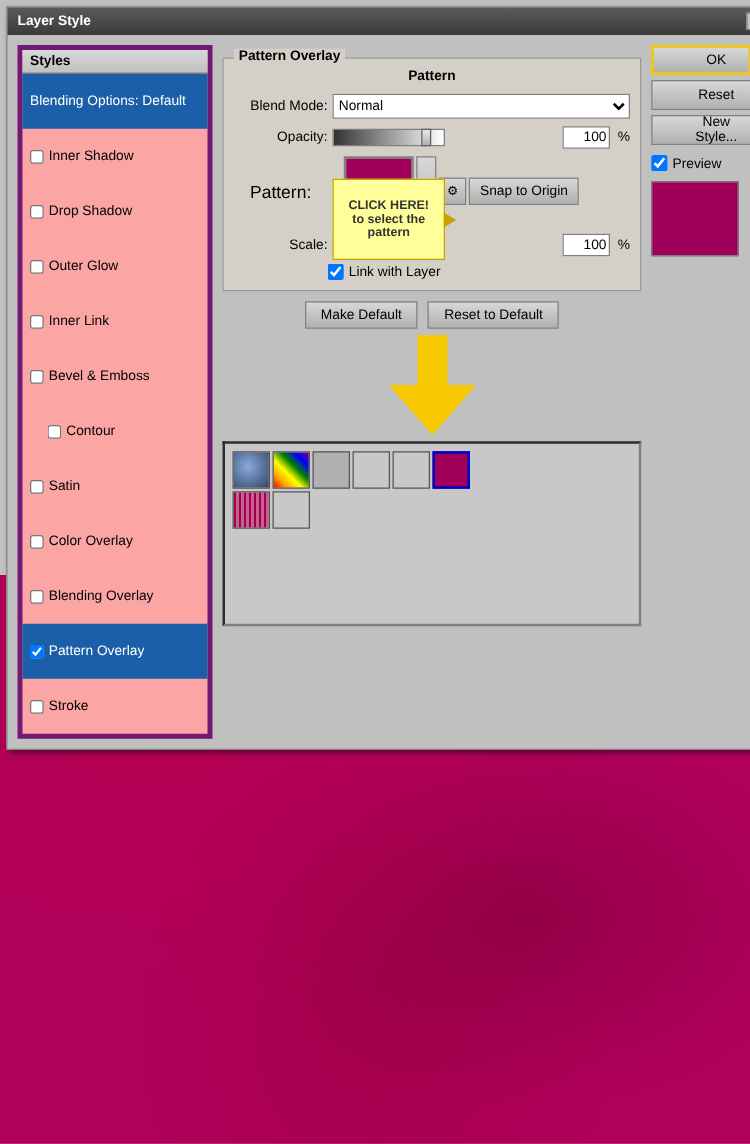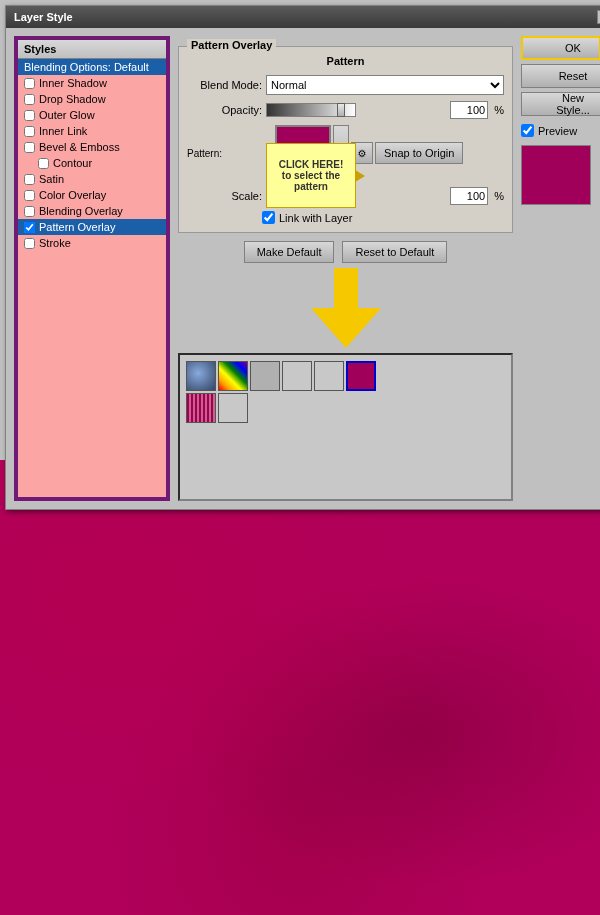--- a/index.html
+++ b/index.html
@@ -75,21 +75,21 @@
 
     .styles-header {
       background: linear-gradient(to bottom, #d8d8d8, #c0c0c0);
       border-bottom: 1px solid #808080;
       padding: 3px 6px;
       font-size: 11px;
       font-weight: bold;
     }
 
     .style-item {
-      padding: 2px 6px;
+      padding: 16px 6px;
       font-size: 11px;
       cursor: pointer;
       display: flex;
       align-items: center;
       gap: 4px;
     }
     .style-item.active { background: #1a5fa8; color: white; }
 
     .style-item input[type="checkbox"] {
       width: 11px;
@@ -535,21 +535,21 @@
           <div class="slider-container">
             <div class="slider">
               <div class="slider-thumb"></div>
             </div>
           </div>
           <input type="text" class="number-input" value="100" style="">
           <span class="unit-label">%</span>
         </div>
 
         <div class="pattern-row" style="position:relative;">
-          <label style="width:75px; text-align:left; font-size:10px;">Pattern:</label>
+          <label style="width:75px; text-align:center; font-size:14px;">Pattern:</label>
 
           <div style="position:relative; display:flex; align-items:center; gap:0;">
             <div class="tooltip" style="position:absolute; top:-10px; left:0; z-index:10; width:90px; background:#ffff99; border:1px solid #c8a000; padding:4px 6px; font-size:10px; font-weight:bold; text-align:center;">
               <span>CLICK HERE!
 to select the
 pattern</span>
               <div class="tooltip-arrow"></div>
             </div>
           </div>
 

